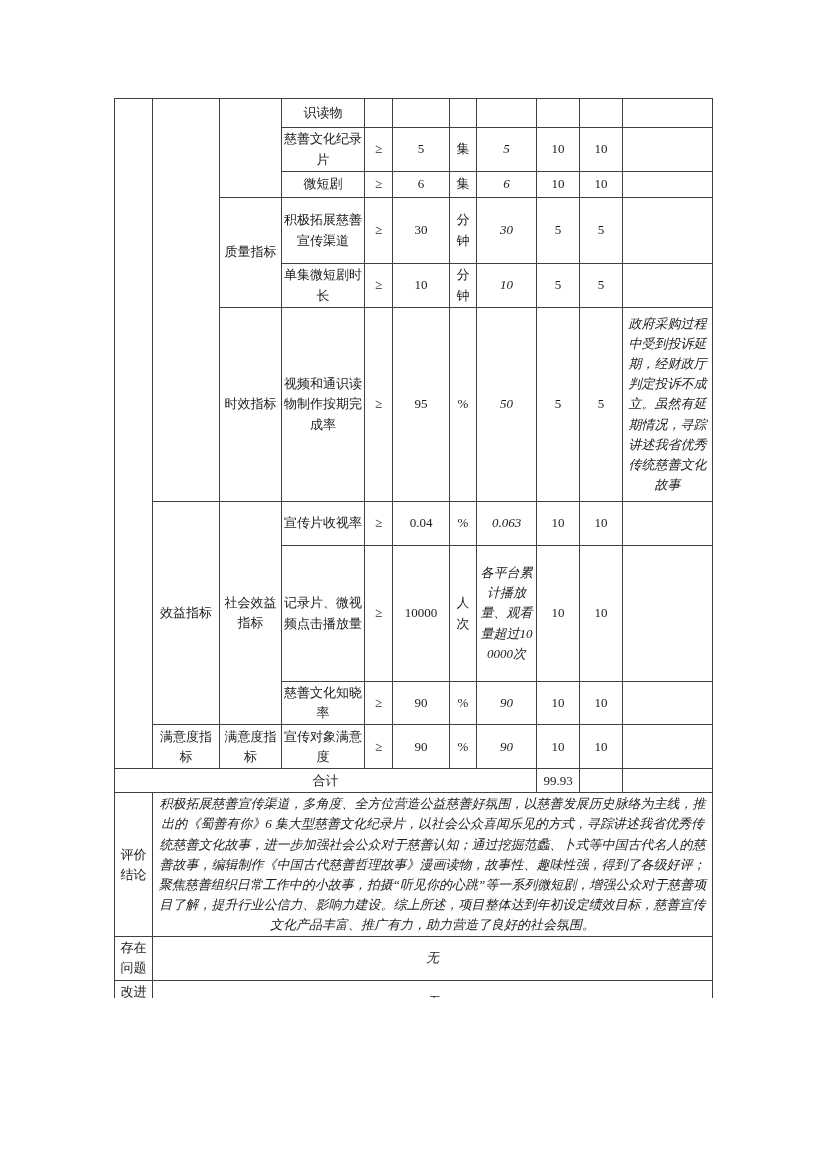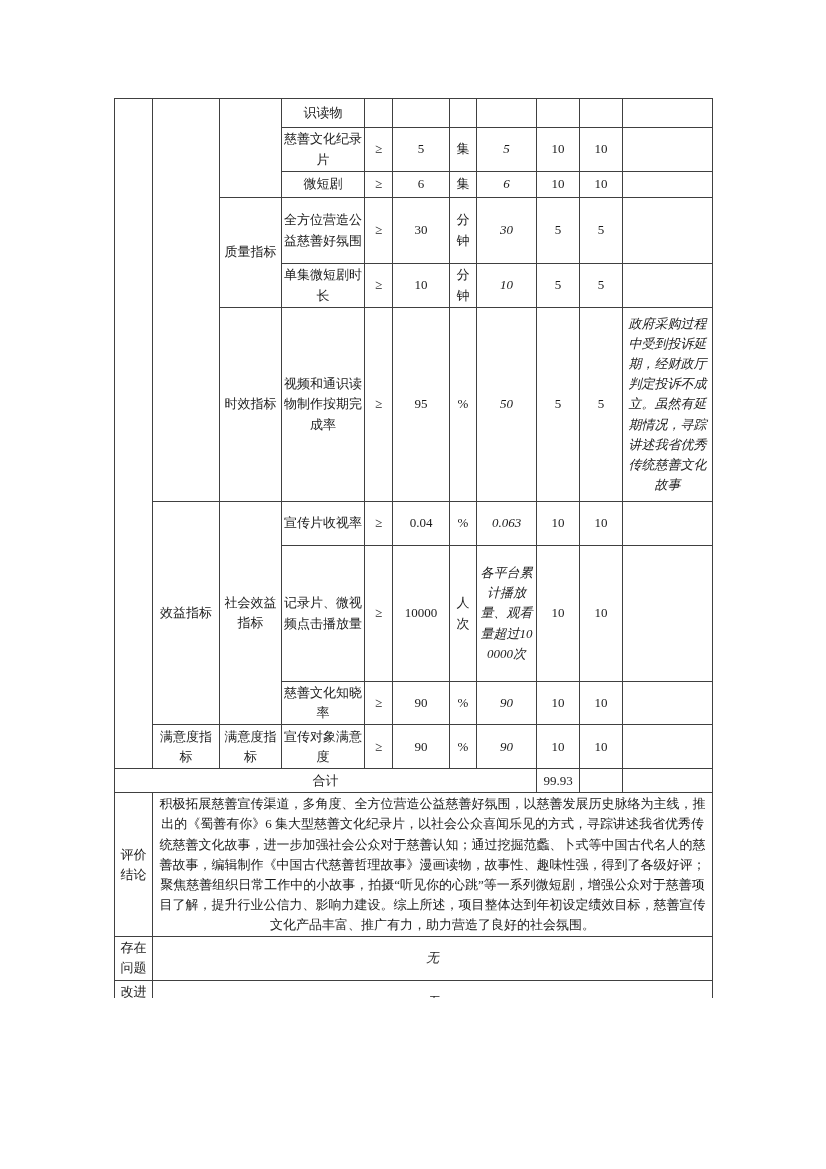--- a/index.html
+++ b/index.html
@@ -30,20 +30,21 @@
     line-height: 1.55;
     padding: 1px 2px;
   }
   .val { font-style: italic; }
   .note-cell {
     font-style: italic;
     padding: 2px 4px;
     line-height: 1.62;
   }
   .conclusion-cell {
+    font-style: italic;
     text-align: justify;
     padding: 4px 8px;
     font-size: 12.5px;
     line-height: 1.66;
     margin-left: 44px;
   }
   .text-left { text-align: left; padding-left: 10px; }
   .mgr-cell {
     font-family: "Liberation Sans", "DejaVu Sans", sans-serif;
     font-weight: 600;
@@ -113,21 +114,21 @@
       <td>6</td>
       <td>集</td>
       <td class="val">6</td>
       <td>10</td>
       <td>10</td>
       <td></td>
     </tr>
 
     <tr style="height:66px">
       <td rowspan="2">质量指标</td>
-      <td>全方位营造公益慈善好氛围</td>
+      <td>积极拓展慈善宣传渠道</td>
       <td>≥</td>
       <td>30</td>
       <td>分钟</td>
       <td class="val">30</td>
       <td>5</td>
       <td>5</td>
       <td></td>
     </tr>
 
     <tr style="height:44px">

